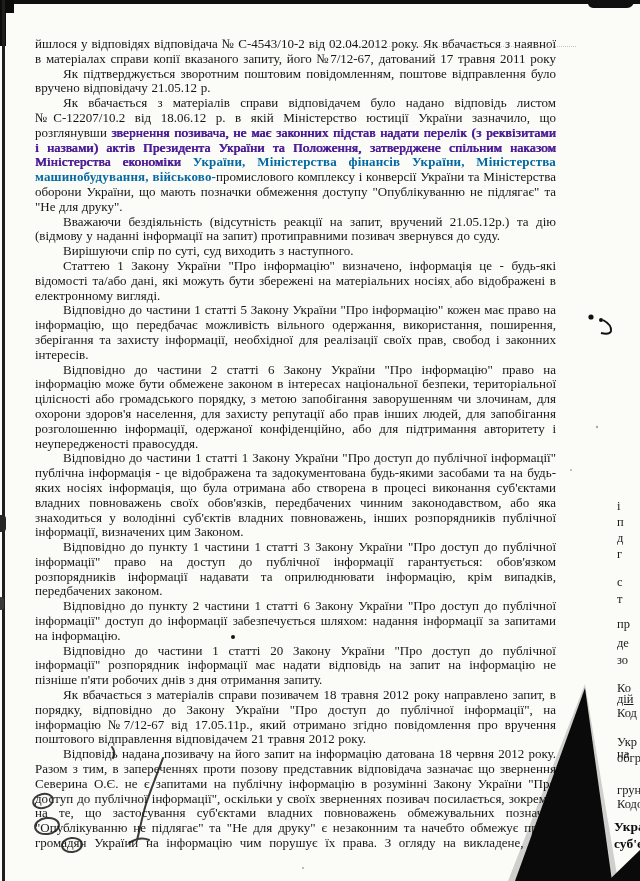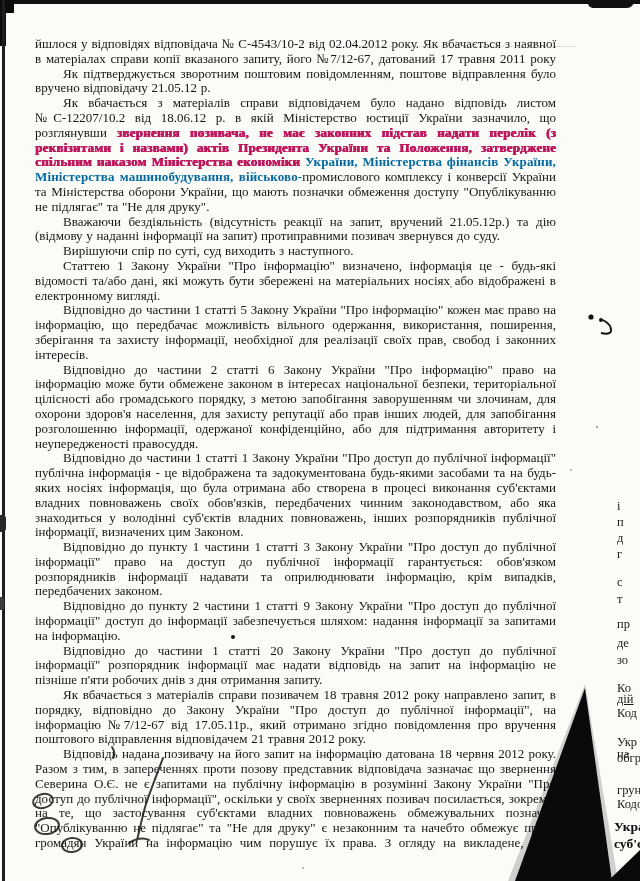--- a/index.html
+++ b/index.html
@@ -5,21 +5,21 @@
   html,body{margin:0;padding:0;background:#ffffff}
   .page{position:relative;width:640px;height:881px;background:#fbfbf8;overflow:hidden;
         font-family:"Liberation Serif","DejaVu Serif",serif;color:#161616}
   
   .doc{position:absolute;left:35px;top:37px;width:521px;text-align:justify;
        font-size:13px;line-height:14.8px;word-spacing:.4px}
   .doc p{margin:0;text-indent:28px}
   .doc p.noind{text-indent:0}
   .doc p.cont{text-align-last:justify}
   .run-n{color:#161616}
-  .run-sm{font-weight:bold;letter-spacing:.25px;color:#be185d;
+  .run-sm{font-weight:normal;letter-spacing:.25px;color:#4c1d95;
           text-shadow:.7px 0 0 currentColor,0 .35px 0 currentColor}
   .run-sb{font-weight:bold;letter-spacing:.15px;color:#0369a1}
   
   #frags{position:absolute;left:614px;top:0;width:26px;height:881px}
   .frag{position:absolute;left:3px;font-size:12.5px;color:#1c1c1c;white-space:nowrap;line-height:1}
   .fbold{font-weight:bold;font-size:13.5px;left:0;color:#0d0d0d}
   
   .edge-top{position:absolute;left:0;top:0;width:640px;height:4px;background:#101010}
   .edge-top-bump{position:absolute;left:588px;top:0;width:46px;height:8px;background:#101010;border-radius:0 0 7px 5px}
   .corner-tl{position:absolute;left:0;top:0;width:14px;height:13px;background:#0c0c0c}
@@ -40,21 +40,21 @@
       <p class="noind cont"><span class="run-n">йшлося у відповідях відповідача № С-4543/10-2 від 02.04.2012 року. Як вбачається з наявної в матеріалах справи копії вказаного запиту, його №7/12-67, датований 17 травня 2011 року</span></p>
       <p class=""><span class="run-n">Як підтверджується зворотним поштовим повідомленням, поштове відправлення було вручено відповідачу 21.05.12 р.</span></p>
       <p class=""><span class="run-n">Як вбачається з матеріалів справи відповідачем було надано відповідь листом №С-12207/10.2 від 18.06.12 р. в якій Міністерство юстиції України зазначило, що розглянувши </span><span class="run-sm">звернення позивача, не має законних підстав надати перелік (з реквізитами і назвами) актів Президента України та Положення, затверджене спільним наказом Міністерства економіки </span><span class="run-sb">України, Міністерства фінансів України, Міністерства машинобудування, військово-</span><span class="run-n">промислового комплексу і конверсії України та Міністерства оборони України, що мають позначки обмеження доступу "Опублікуванню не підлягає" та "Не для друку".</span></p>
       <p class=""><span class="run-n">Вважаючи бездіяльність (відсутність реакції на запит, вручений 21.05.12р.) та дію (відмову у наданні інформації на запит) протиправними позивач звернувся до суду.</span></p>
       <p class=""><span class="run-n">Вирішуючи спір по суті, суд виходить з наступного.</span></p>
       <p class=""><span class="run-n">Статтею 1 Закону України "Про інформацію" визначено, інформація це - будь-які відомості та/або дані, які можуть бути збережені на матеріальних носіях або відображені в електронному вигляді.</span></p>
       <p class=""><span class="run-n">Відповідно до частини 1 статті 5 Закону України "Про інформацію" кожен має право на інформацію, що передбачає можливість вільного одержання, використання, поширення, зберігання та захисту інформації, необхідної для реалізації своїх прав, свобод і законних інтересів.</span></p>
       <p class=""><span class="run-n">Відповідно до частини 2 статті 6 Закону України "Про інформацію" право на інформацію може бути обмежене законом в інтересах національної безпеки, територіальної цілісності або громадського порядку, з метою запобігання заворушенням чи злочинам, для охорони здоров'я населення, для захисту репутації або прав інших людей, для запобігання розголошенню інформації, одержаної конфіденційно, або для підтримання авторитету і неупередженості правосуддя.</span></p>
       <p class=""><span class="run-n">Відповідно до частини 1 статті 1 Закону України "Про доступ до публічної інформації" публічна інформація - це відображена та задокументована будь-якими засобами та на будь-яких носіях інформація, що була отримана або створена в процесі виконання суб'єктами владних повноважень своїх обов'язків, передбачених чинним законодавством, або яка знаходиться у володінні суб'єктів владних повноважень, інших розпорядників публічної інформації, визначених цим Законом.</span></p>
       <p class=""><span class="run-n">Відповідно до пункту 1 частини 1 статті 3 Закону України "Про доступ до публічної інформації" право на доступ до публічної інформації гарантується: обов'язком розпорядників інформації надавати та оприлюднювати інформацію, крім випадків, передбачених законом.</span></p>
-      <p class=""><span class="run-n">Відповідно до пункту 2 частини 1 статті 9 Закону України "Про доступ до публічної інформації" доступ до інформації забезпечується шляхом: надання інформації за запитами на інформацію.</span></p>
+      <p class=""><span class="run-n">Відповідно до пункту 2 частини 1 статті 6 Закону України "Про доступ до публічної інформації" доступ до інформації забезпечується шляхом: надання інформації за запитами на інформацію.</span></p>
       <p class=""><span class="run-n">Відповідно до частини 1 статті 20 Закону України "Про доступ до публічної інформації" розпорядник інформації має надати відповідь на запит на інформацію не пізніше п'яти робочих днів з дня отримання запиту.</span></p>
       <p class=""><span class="run-n">Як вбачається з матеріалів справи позивачем 18 травня 2012 року направлено запит, в порядку, відповідно до Закону України "Про доступ до публічної інформації", на інформацію №7/12-67 від 17.05.11р., який отримано згідно повідомлення про вручення поштового відправлення відповідачем 21 травня 2012 року.</span></p>
       <p class=" cont"><span class="run-n">Відповідь надана позивачу на його запит на інформацію датована 18 червня 2012 року. Разом з тим, в запереченнях проти позову представник відповідача зазначає що звернення Северина О.Є. не є запитами на публічну інформацію в розумінні Закону України "Про доступ до публічної інформації", оскільки у своїх зверненнях позивач посилається, зокрема, на те, що застосування суб'єктами владних повноважень обмежувальних позначок "Опублікуванню не підлягає" та "Не для друку" є незаконним та начебто обмежує право громадян України на інформацію чим порушує їх права. З огляду на викладене,  лист</span></p>
     </div>
 
   <div id="frags">
       <span class="frag" style="top: 500px;">і</span>
       <span class="frag" style="top: 516px;">п</span>
       <span class="frag" style="top: 532px;">д</span>
       <span class="frag" style="top: 548px;">г</span>

